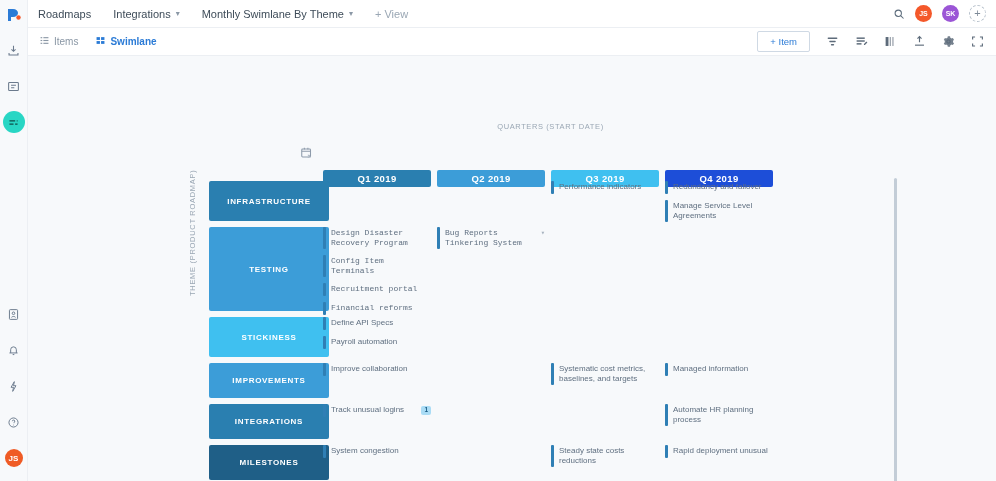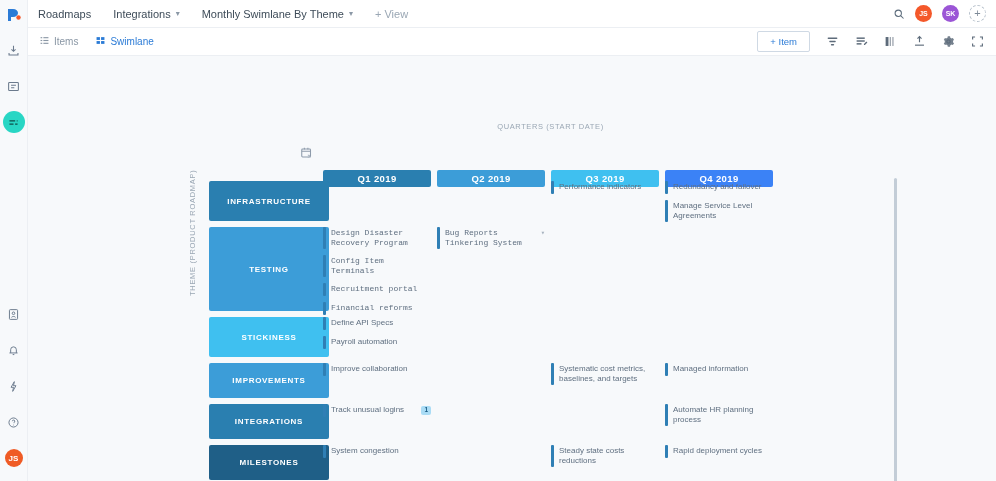--- a/index.html
+++ b/index.html
@@ -67,21 +67,21 @@
   .subbar {
     position: absolute; left: 28px; top: 28px; right: 0; height: 28px;
     background: #fff; border-bottom: 1px solid #eceff3;
     display: flex; align-items: center; padding: 0 12px;
     z-index: 14;
   }
   .tab {
     font-size: 10px; color: #8a97a5; margin-right: 18px;
     display: flex; align-items: center; gap: 5px; cursor: pointer;
   }
-  .tab.active { color: #2b7bd6; }
+  .tab.active { color: #2b7bd6; font-weight: bold; }
   .subbar-right { margin-left:auto; display:flex; align-items:center; gap: 16px; }
   .add-item-btn {
     border: 1px solid #cfd9e4; border-radius: 2px;
     color: #2b7bd6; font-size: 9.5px; padding: 4px 12px; background: #fff;
     cursor: pointer; white-space: nowrap;
   }
   .tool-ico { color:#5d6b7a; cursor:pointer; display:flex; align-items:center; }
 
   
   .board { position: absolute; left: 28px; top: 56px; right: 0; bottom: 0;
@@ -324,21 +324,21 @@
   <div class="qrow" id="qrow">
       <div class="qcell q1" style="background: rgb(42, 127, 176);">
         <span>Q1 2019</span>
       </div>
       <div class="qcell q2" style="background: rgb(60, 157, 216);">
         <span>Q2 2019</span>
       </div>
       <div class="qcell q3" style="background: rgb(63, 192, 240);">
         <span>Q3 2019</span>
       </div>
-      <div class="qcell q4" style="background: #3b82f6;">
+      <div class="qcell q4" style="background: #1d4ed8;">
         <span>Q4 2019</span>
       </div>
     </div>
 
   <div class="theme-axis">THEME (PRODUCT ROADMAP)</div>
 
   <div class="lanes" id="lanes">
       <div class="lane-block" style="background: rgb(42, 127, 176); height: 40px;">
         <span>INFRASTRUCTURE</span>
       </div>
@@ -472,21 +472,21 @@
         <div class="col"></div>
         <div class="col">
           <div class="card">
             <span class="bar"></span>
             <span class="ctext">Steady state costs reductions</span>
           </div>
         </div>
         <div class="col">
           <div class="card">
             <span class="bar"></span>
-            <span class="ctext">Rapid deployment cycles</span>
+            <span class="ctext">Rapid deployment unusual</span>
           </div>
         </div>
       </div>
     </div>
 
   <div class="vscroll"></div>
 
   <svg class="cursor" width="11" height="15" viewBox="0 0 11 15">
     <path d="M1 1l8.2 7.6H5.3l2 4.6-1.6.7-2-4.7L1 12.2z" fill="#2d3a46" stroke="#fff" stroke-width=".7"></path>
   </svg>

